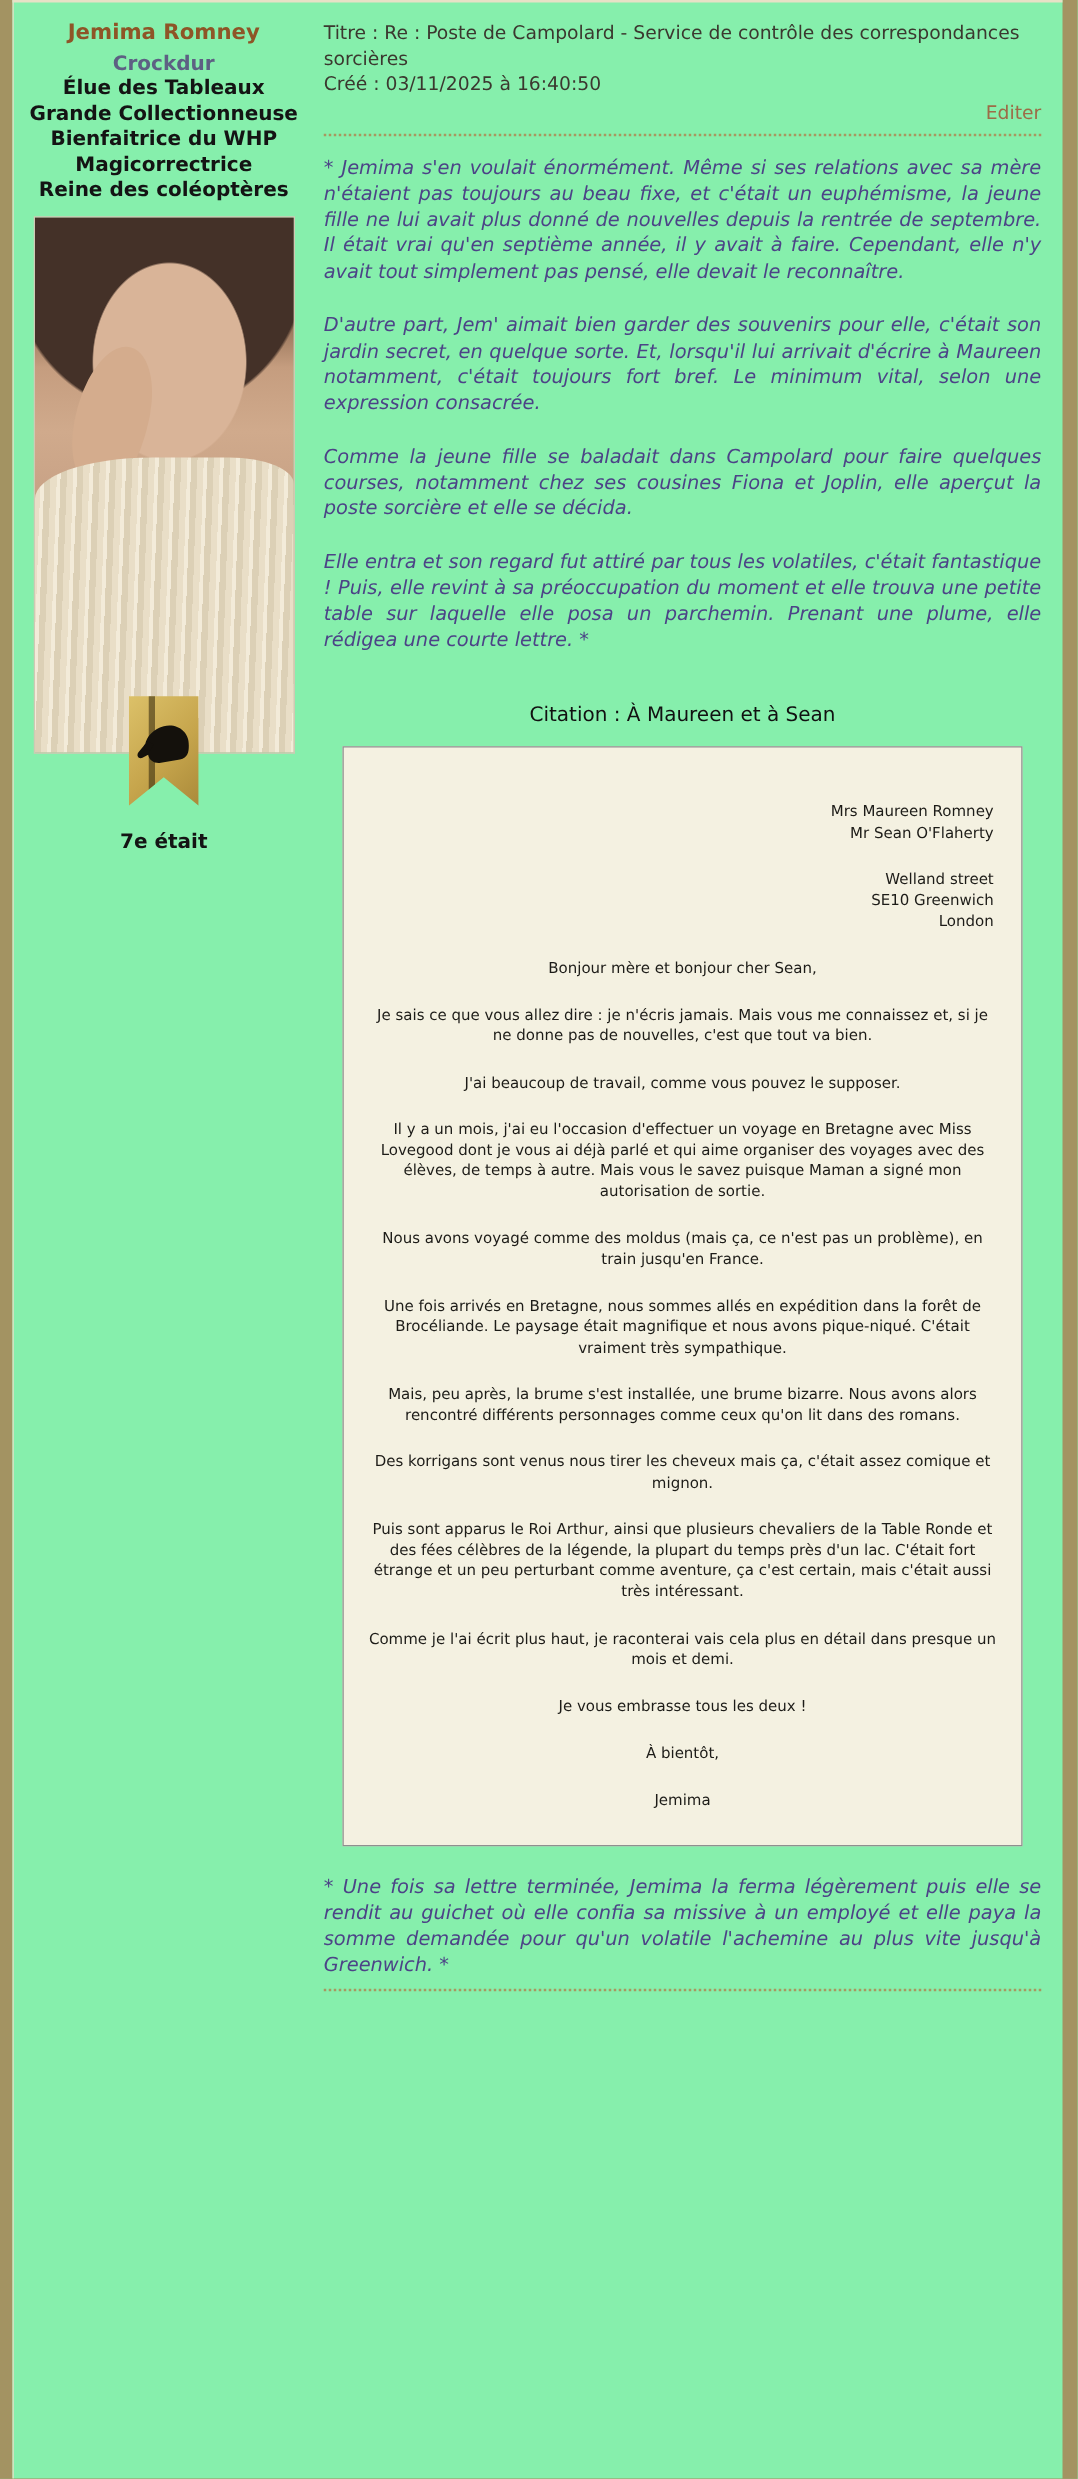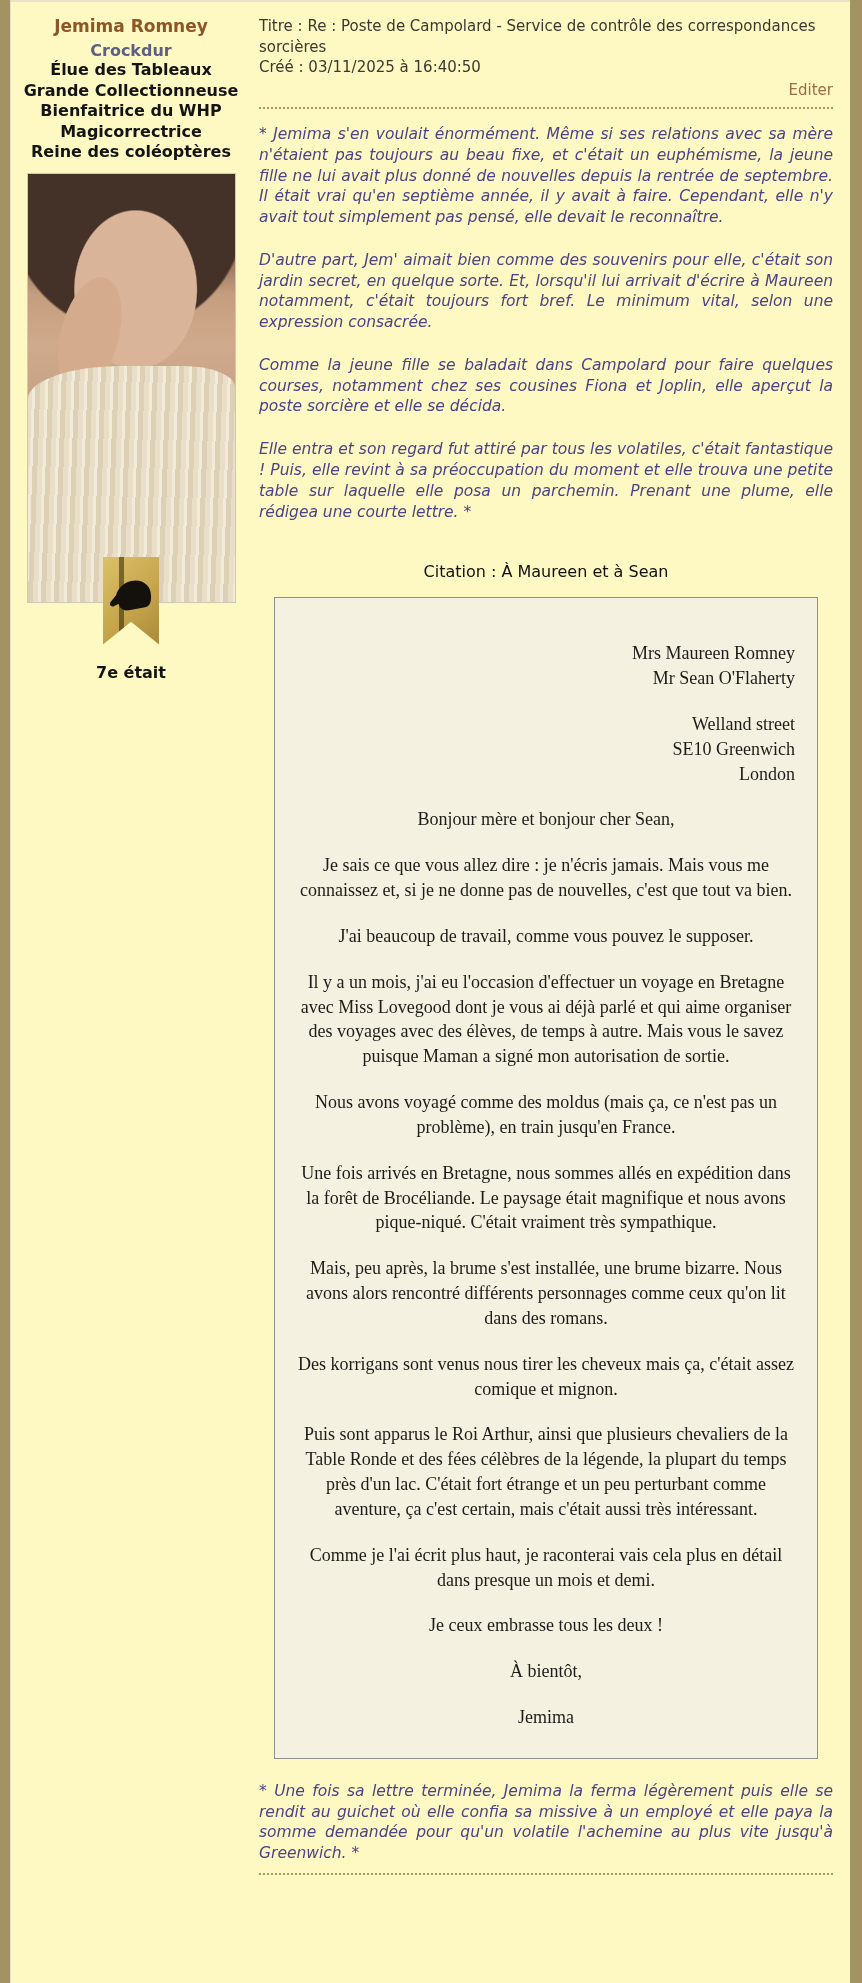--- a/index.html
+++ b/index.html
@@ -6,21 +6,21 @@
   body{
     font-family:"DejaVu Sans","Liberation Sans",sans-serif;
     background:#a39362;
   }
   .viewport{
     width:862px;height:1983px;overflow:hidden;background:#a39362;position:relative;
   }
   .page{
     margin:0 12px 0 10px;
     min-height:1983px;
-    background:#fef9c3;
+    background:#86efac;
     border-top:2px solid #e8e1c6;
     border-left:1px solid #e8e1c6;
     box-sizing:border-box;
     display:flex;
     align-items:flex-start;
   }
   
   .sidebar{
     width:238px;flex:0 0 238px;
     padding:14px 4px 0 6px;
@@ -96,21 +96,21 @@
   }
   .rp:first-of-type{margin-top:15px;}
   .quote-header{
     text-align:center;color:#111;font-weight:normal;font-size:16px;
     margin:40px 0 6px;
   }
   .quote-box{
     width:544px;margin:16px auto;box-sizing:border-box;
     background:#f4f1e1;border:1px solid #8f8f8f;
     padding:22px 20px 28px;
-    color:#1d1c18;font-size:18px;line-height:1.38;font-family:Liberation Serif, serif;
+    color:#1d1c18;font-size:12px;line-height:1.38;
   }
   .q-right{text-align:right;white-space:pre-line;margin:21px 0;padding-right:2px;}
   .q-para{text-align:center;margin:21px 0;}
   .q-para:last-child{margin-bottom:0;}
   .closing{}
   .bottom-dotted{margin-top:9px;}
 </style>
 </head>
 <body>
 
@@ -148,21 +148,21 @@
         <p class="post-title">Titre : Re : Poste de Campolard - Service de contrôle des correspondances sorcières</p>
         <p class="post-created">Créé : 03/11/2025 à 16:40:50</p>
       </div>
       <div class="edit-row">
         <a href="#" class="edit-link">Editer</a>
       </div>
 
       <hr class="dotted">
 
       <p class="rp">* Jemima s'en voulait énormément. Même si ses relations avec sa mère n'étaient pas toujours au beau fixe, et c'était un euphémisme, la jeune fille ne lui avait plus donné de nouvelles depuis la rentrée de septembre. Il était vrai qu'en septième année, il y avait à faire. Cependant, elle n'y avait tout simplement pas pensé, elle devait le reconnaître.</p>
-      <p class="rp">D'autre part, Jem' aimait bien comme des souvenirs pour elle, c'était son jardin secret, en quelque sorte. Et, lorsqu'il lui arrivait d'écrire à Maureen notamment, c'était toujours fort bref. Le minimum vital, selon une expression consacrée.</p>
+      <p class="rp">D'autre part, Jem' aimait bien garder des souvenirs pour elle, c'était son jardin secret, en quelque sorte. Et, lorsqu'il lui arrivait d'écrire à Maureen notamment, c'était toujours fort bref. Le minimum vital, selon une expression consacrée.</p>
       <p class="rp">Comme la jeune fille se baladait dans Campolard pour faire quelques courses, notamment chez ses cousines Fiona et Joplin, elle aperçut la poste sorcière et elle se décida.</p>
       <p class="rp">Elle entra et son regard fut attiré par tous les volatiles, c'était fantastique ! Puis, elle revint à sa préoccupation du moment et elle trouva une petite table sur laquelle elle posa un parchemin. Prenant une plume, elle rédigea une courte lettre. *</p>
 
       <div class="quote-header">Citation : À Maureen et à Sean</div>
 
       <div class="quote-box">
         <div class="q-right">Mrs Maureen Romney
 Mr Sean O'Flaherty</div>
         <div class="q-right">Welland street
 SE10 Greenwich
@@ -170,21 +170,21 @@
         <div class="q-para">Bonjour mère et bonjour cher Sean,</div>
         <div class="q-para">Je sais ce que vous allez dire : je n'écris jamais. Mais vous me connaissez et, si je ne donne pas de nouvelles, c'est que tout va bien.</div>
         <div class="q-para">J'ai beaucoup de travail, comme vous pouvez le supposer.</div>
         <div class="q-para">Il y a un mois, j'ai eu l'occasion d'effectuer un voyage en Bretagne avec Miss Lovegood dont je vous ai déjà parlé et qui aime organiser des voyages avec des élèves, de temps à autre. Mais vous le savez puisque Maman a signé mon autorisation de sortie.</div>
         <div class="q-para">Nous avons voyagé comme des moldus (mais ça, ce n'est pas un problème), en train jusqu'en France.</div>
         <div class="q-para">Une fois arrivés en Bretagne, nous sommes allés en expédition dans la forêt de Brocéliande. Le paysage était magnifique et nous avons pique-niqué. C'était vraiment très sympathique.</div>
         <div class="q-para">Mais, peu après, la brume s'est installée, une brume bizarre. Nous avons alors rencontré différents personnages comme ceux qu'on lit dans des romans.</div>
         <div class="q-para">Des korrigans sont venus nous tirer les cheveux mais ça, c'était assez comique et mignon.</div>
         <div class="q-para">Puis sont apparus le Roi Arthur, ainsi que plusieurs chevaliers de la Table Ronde et des fées célèbres de la légende, la plupart du temps près d'un lac. C'était fort étrange et un peu perturbant comme aventure, ça c'est certain, mais c'était aussi très intéressant.</div>
         <div class="q-para">Comme je l'ai écrit plus haut, je raconterai vais cela plus en détail dans presque un mois et demi.</div>
-        <div class="q-para">Je ceux embrasse tous les deux !</div>
+        <div class="q-para">Je vous embrasse tous les deux !</div>
         <div class="q-para">À bientôt,</div>
         <div class="q-para">Jemima</div>
       </div>
 
       <p class="rp closing">* Une fois sa lettre terminée, Jemima la ferma légèrement puis elle se rendit au guichet où elle confia sa missive à un employé et elle paya la somme demandée pour qu'un volatile l'achemine au plus vite jusqu'à Greenwich. *</p>
 
       <hr class="dotted bottom-dotted">
     </div>
 
   </div>

